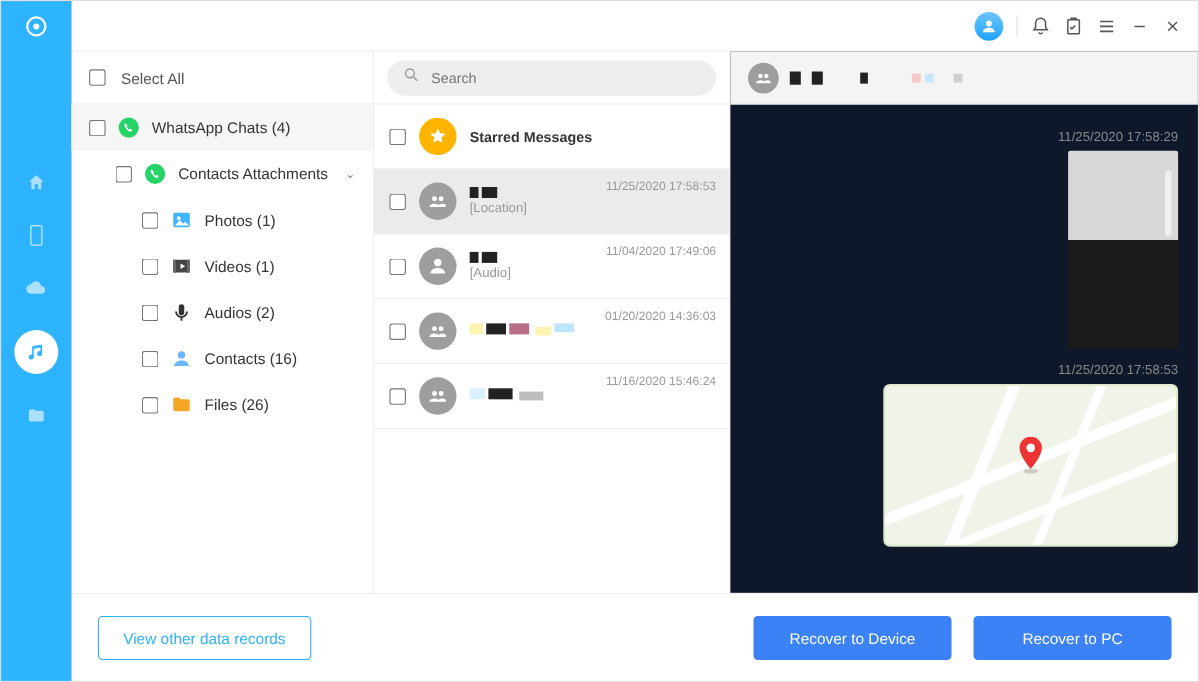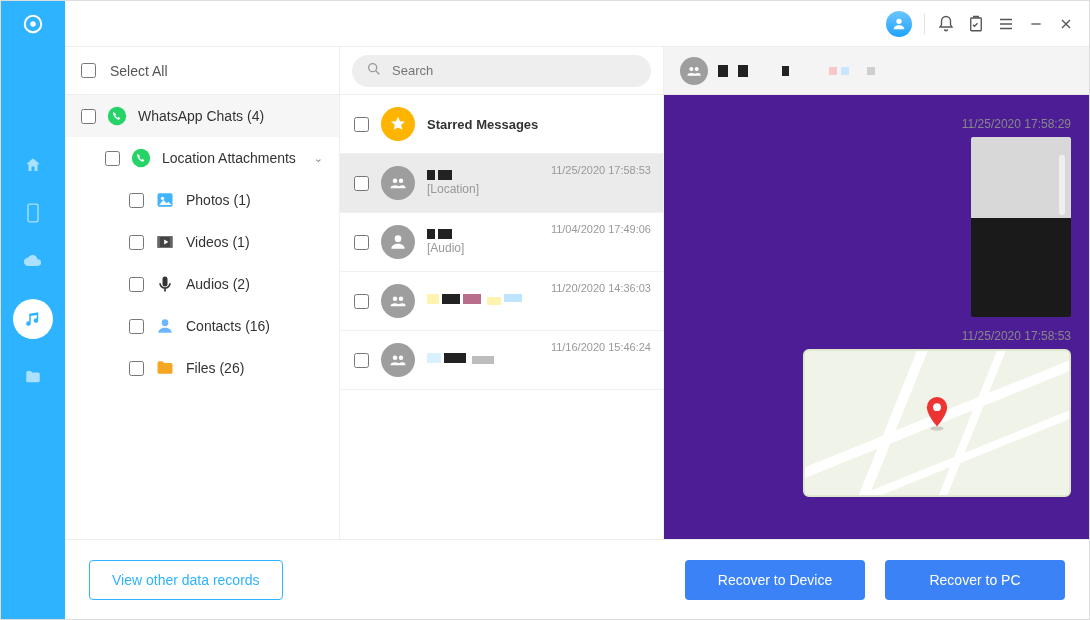--- a/index.html
+++ b/index.html
@@ -37,21 +37,21 @@
 .chatrow.selected { background:#ebebeb; }
 .chatrow .avatar { width:34px; height:34px; border-radius:50%; background:#9e9e9e; display:flex; align-items:center; justify-content:center; color:#fff; }
 .chatrow .avatar.star { background:#ffb400; }
 .chatrow .meta { flex:1; display:flex; flex-direction:column; gap:2px; }
 .chatrow .title { font-size:13px; color:#333; display:flex; gap:3px;font-weight:bold; }
 .chatrow .sub { font-size:12px; color:#999; }
 .chatrow .ts { position:absolute; top:10px; right:12px; font-size:11px; color:#999; }
 .blk { display:inline-block; background:#222; }
 .blk2 { display:inline-block; }
 
-.col3 { flex:1; background:#4c1d95; display:flex; flex-direction:column; min-height:0; }
+.col3 { flex:1; background:#0f172a; display:flex; flex-direction:column; min-height:0; }
 .chathead { height:48px; display:flex; align-items:center; padding:0 16px; gap:10px; border-bottom:1px solid #e6e6e6; background:#f4f4f4; }
 .chathead .avatar { width:28px; height:28px; border-radius:50%; background:#9e9e9e; display:flex; align-items:center; justify-content:center; color:#fff; }
 .chathead .dots { display:flex; gap:4px; }
 .chatbody { flex:1; overflow:auto; padding:16px 18px; display:flex; flex-direction:column; align-items:flex-end; gap:6px; }
 .msg-ts { font-size:12px; color:#888; margin-top:6px; }
 .msg-photo { width:100px; height:180px; background:linear-gradient(180deg,#d8d8d8 0 45%, #1a1a1a 45% 100%); border-radius:2px; position:relative; overflow:hidden; }
 .msg-photo::before { content:""; position:absolute; top:18px; right:6px; width:6px; height:60px; background:#fff; border-radius:3px; opacity:.6; }
 .msg-map { width:268px; height:148px; border:2px solid #dfe9cf; border-radius:6px; background:#f0f3e8; position:relative; overflow:hidden; }
 .msg-map .road { position:absolute; background:#fff; }
 .msg-map .pin { position:absolute; left:118px; top:46px; }
@@ -163,21 +163,21 @@
         </div>
 
         <div class="row sub">
           <input type="checkbox" class="cb" style="">
           <span class="ic">
             <svg width="20" height="20" viewBox="0 0 24 24" fill="#25d366">
                 <circle cx="12" cy="12" r="11"></circle>
                 <path fill="#fff" d="M8 7c-1 1-1 3 1 6s5 4 6 3l1-1-2-2-1 1c-1 0-3-2-3-3l1-1-2-2-1-1z"></path>
               </svg>
           </span>
-          <span>Location Attachments</span>
+          <span>Contacts Attachments</span>
           <span class="chev">⌄</span>
         </div>
 
         <div id="att-list">
             <div class="row subsub">
               <input type="checkbox" class="cb" style="">
               <span class="ic">
                 <svg width="20" height="20" viewBox="0 0 24 24">
                   <rect x="3" y="4" width="18" height="16" rx="2" fill="#40b4ff"></rect>
                   <circle cx="9" cy="10" r="2" fill="#fff"></circle>
@@ -303,21 +303,21 @@
               <div class="meta">
                 <div class="title">
                   <span class="blk2" style="width:12px;height:10px;background:#fff3b0"></span>
                   <span class="blk" style="width:18px;height:10px"></span>
                   <span class="blk2" style="width:18px;height:10px;background:#b86e8a"></span>
                   <br>
                   <span class="blk2" style="width:14px;height:8px;background:#fff3b0;margin-top:3px;display:inline-block"></span> 
                   <span class="blk2" style="width:18px;height:8px;background:#bfe4ff;display:inline-block"></span>
                 </div>
               </div>
-              <div class="ts">11/20/2020 14:36:03</div>
+              <div class="ts">01/20/2020 14:36:03</div>
             </div>
             <div class="chatrow">
               <input type="checkbox" class="cb" style="">
               <div class="avatar">
                 <svg width="18" height="18" viewBox="0 0 24 24" fill="#fff">
                   <circle cx="8" cy="9" r="3"></circle>
                   <circle cx="16" cy="9" r="3"></circle>
                   <path d="M2 19c0-3 3-4 6-4s6 1 6 4M12 19c0-3 3-4 6-4s4 1 4 4"></path>
                 </svg>
               </div>

